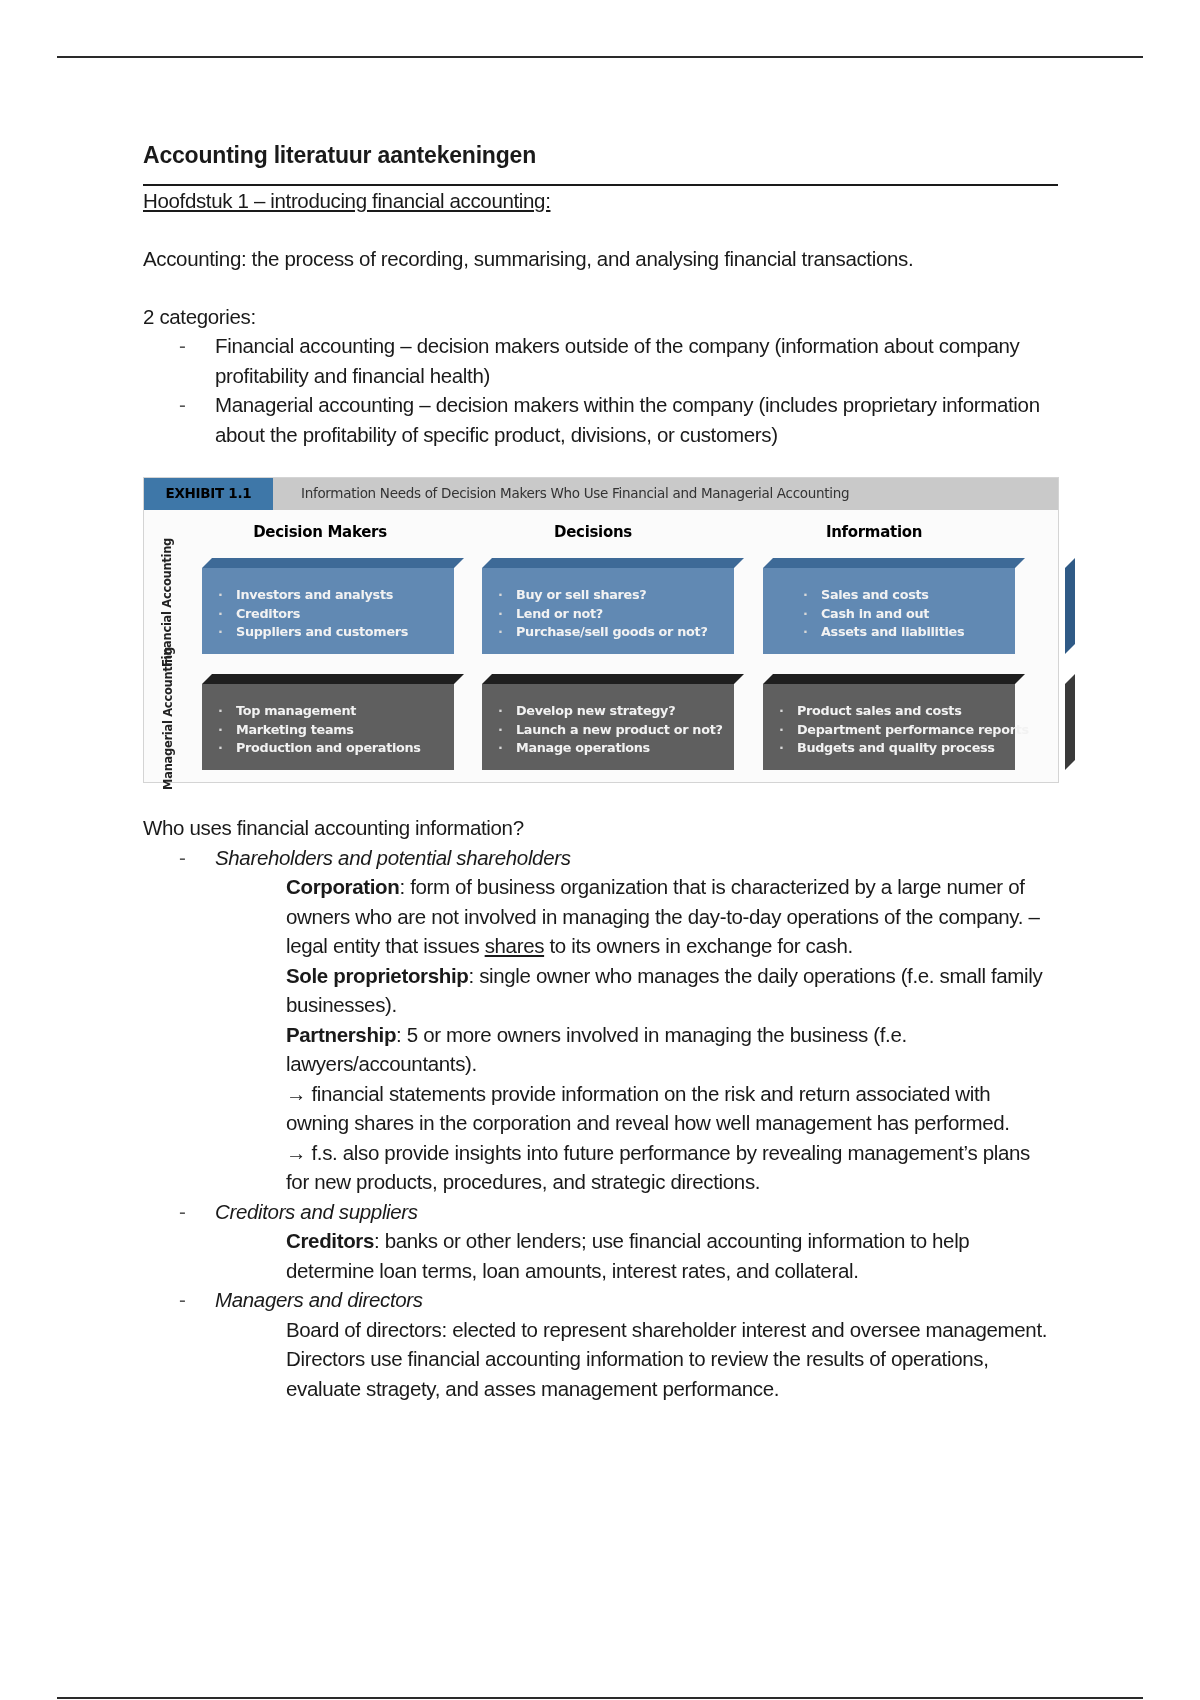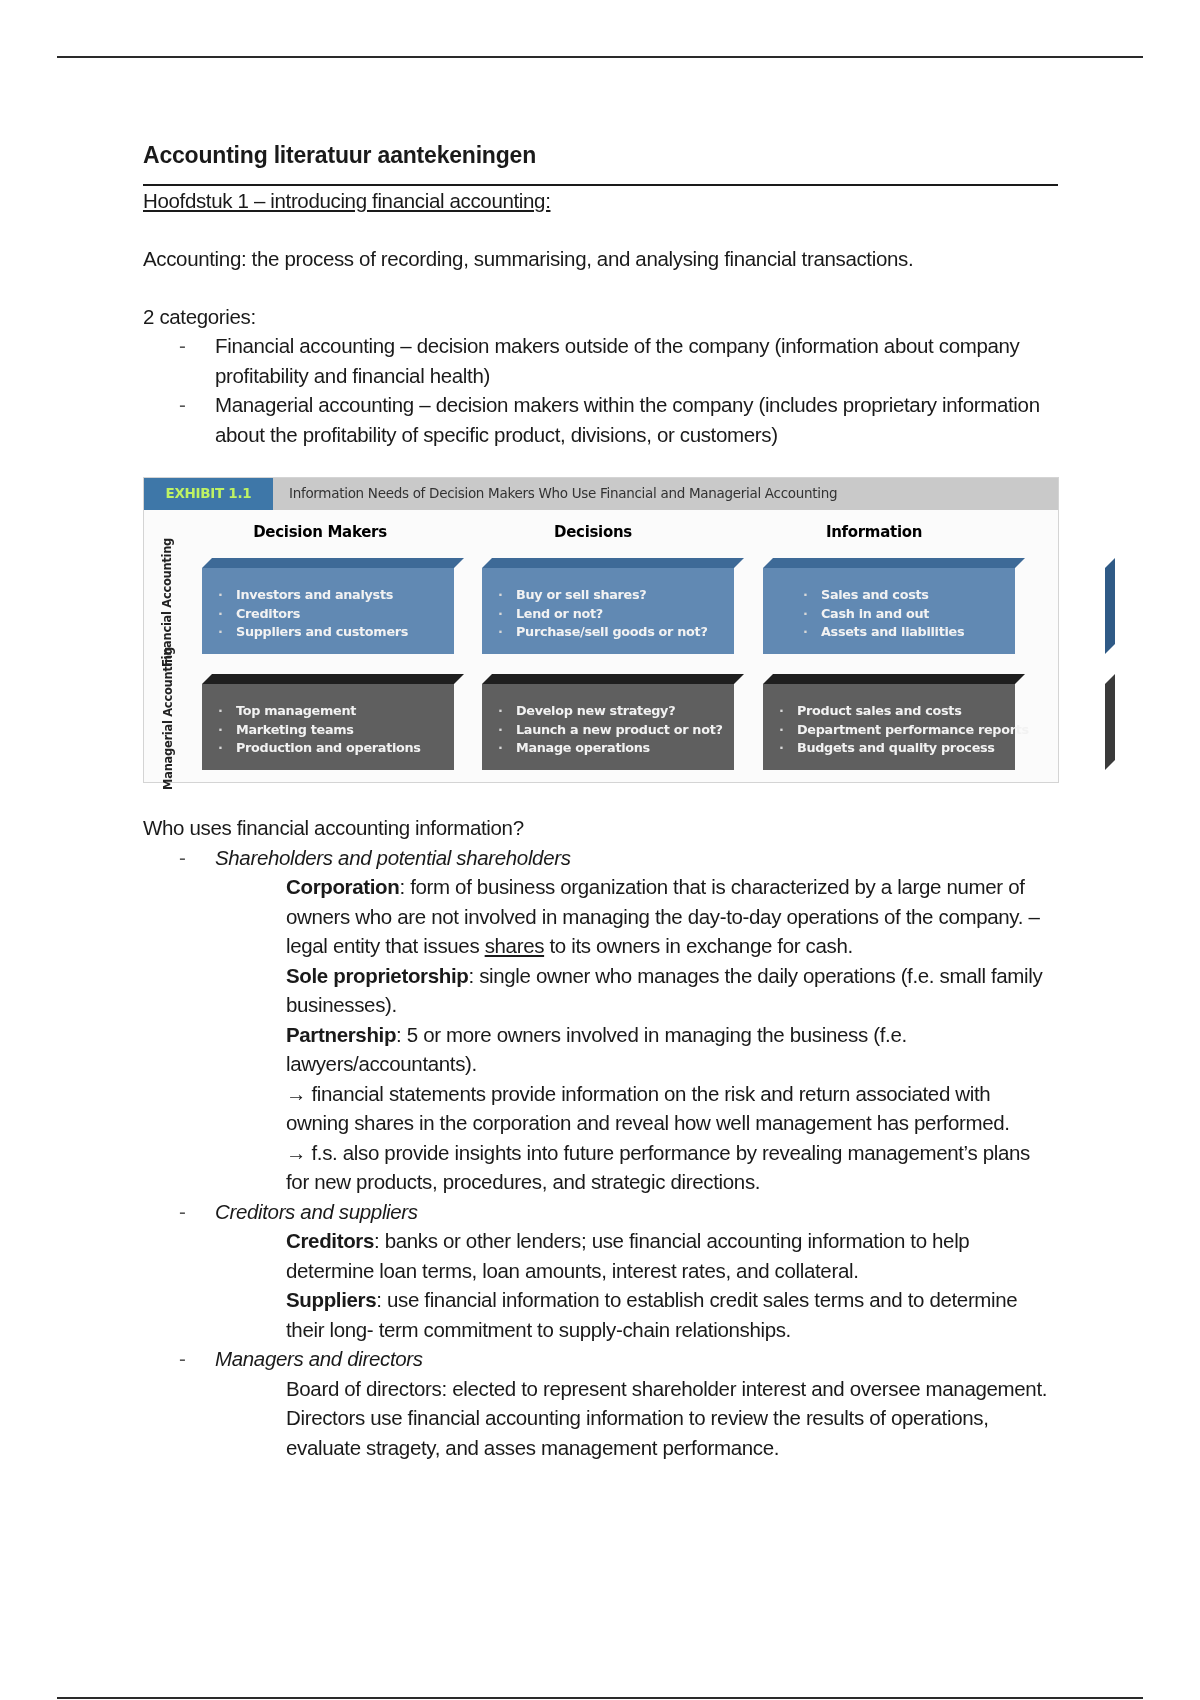--- a/index.html
+++ b/index.html
@@ -16,27 +16,27 @@
   ul.dash > li { position: relative; padding-left: 72px; }
   ul.dash > li::before { content: "-"; position: absolute; left: 36px; top: 0; color: #555; }
   .indent { padding-left: 143px; }
   .ital { font-style: italic; }
   b { font-weight: bold; }
   u { text-decoration: underline; }
 
   
   .exhibit { position: relative; width: 914px; height: 304px; margin: 28px 0 30px 0; border: 1px solid #d4d4d4; background: #fbfbfb; font-family: "DejaVu Sans", sans-serif; letter-spacing: -0.3px; }
   .ex-head { display: flex; height: 32px; background: #c9c9c9; }
-  .ex-badge { width: 129px; background: #3e77a8; color: #bef264; font-weight: bold; font-size: 13.5px; display: flex; align-items: center; justify-content: center; }
-  .ex-title { padding-left: 16px; font-size: 13.5px; color: #333; display: flex; align-items: center; }
+  .ex-badge { width: 129px; background: #3e77a8; color: #000000; font-weight: bold; font-size: 13.5px; display: flex; align-items: center; justify-content: center; }
+  .ex-title { padding-left: 28px; font-size: 13.5px; color: #333; display: flex; align-items: center; }
   .col-heads { position: absolute; top: 40px; left: 0; width: 100%; height: 24px; }
   .col-head { position: absolute; width: 260px; text-align: center; font-weight: bold; font-size: 15px; color: #000000; }
   .row-label { position: absolute; left: 4px; width: 40px; height: 92px; display: flex; align-items: center; justify-content: center; }
   .row-label span { display: block; transform: rotate(-90deg); white-space: nowrap; font-weight: bold; font-size: 11.5px; line-height: 13px; text-align: center; color: #222; }
-  .box { position: absolute; width: 312px; height: 88px; padding-left: 40px; }
+  .box { position: absolute; width: 312px; height: 88px; }
   .box .face { position: absolute; left: 0; top: 10px; width: 252px; height: 86px; box-sizing: border-box; padding: 18px 10px 0 34px; font-size: 12.8px; line-height: 18.5px; color: #f2f2f2; font-weight: bold; }
   .box .top { position: absolute; left: 0; top: 0; width: 262px; height: 10px; }
   .box .side { position: absolute; right: 0; top: 0; width: 10px; height: 96px; }
   .box.fin .face { background: #6189b3; }
   .box.fin .top { background: #3e6a97; clip-path: polygon(10px 0, 262px 0, 252px 10px, 0 10px); }
   .box.fin .side { background: #2f5a86; clip-path: polygon(10px 0, 10px 86px, 0 96px, 0 10px); }
   .box.man .face { background: #5f5f5f; }
   .box.man .top { background: #1f1f1f; clip-path: polygon(10px 0, 262px 0, 252px 10px, 0 10px); }
   .box.man .side { background: #3a3a3a; clip-path: polygon(10px 0, 10px 86px, 0 96px, 0 10px); }
   .box ul { list-style: none; margin: 0; padding: 0; }
@@ -161,21 +161,20 @@
     <p><span>→</span><span> financial statements provide information on the risk and return associated with owning shares in the corporation and reveal how well management has performed.</span></p>
     <p><span>→</span><span> f.s. also provide insights into future performance by revealing management’s plans for new products, procedures, and strategic directions.</span></p>
   </div>
   <ul class="dash">
     <li>
       <span class="ital">Creditors and suppliers</span>
     </li>
   </ul>
   <div class="indent">
     <p><b>Creditors</b><span>: banks or other lenders; use financial accounting information to help determine loan terms, loan amounts, interest rates, and collateral.</span></p>
-    <p><b>Suppliers</b><span>: use financial information to establish credit sales terms and to determine their long- term commitment to supply-chain relationships.</span></p>
   </div>
   <ul class="dash">
     <li>
       <span class="ital">Managers and directors</span>
     </li>
   </ul>
   <div class="indent">
     <p>Board of directors: elected to represent shareholder interest and oversee management.</p>
     <p>Directors use financial accounting information to review the results of operations, evaluate stragety, and asses management performance.</p>
   </div>

